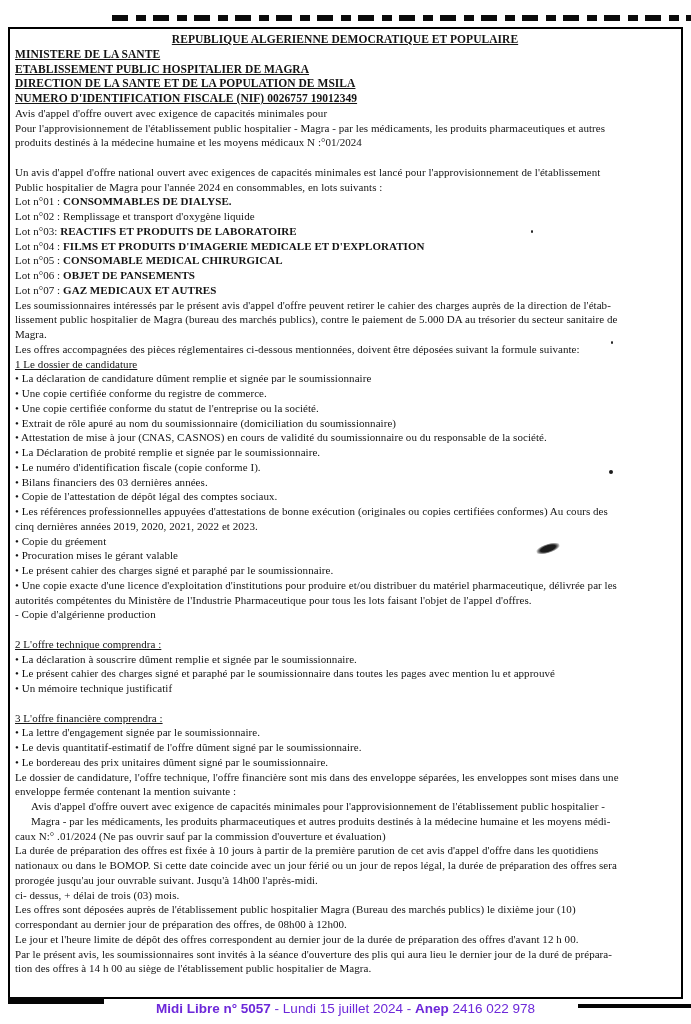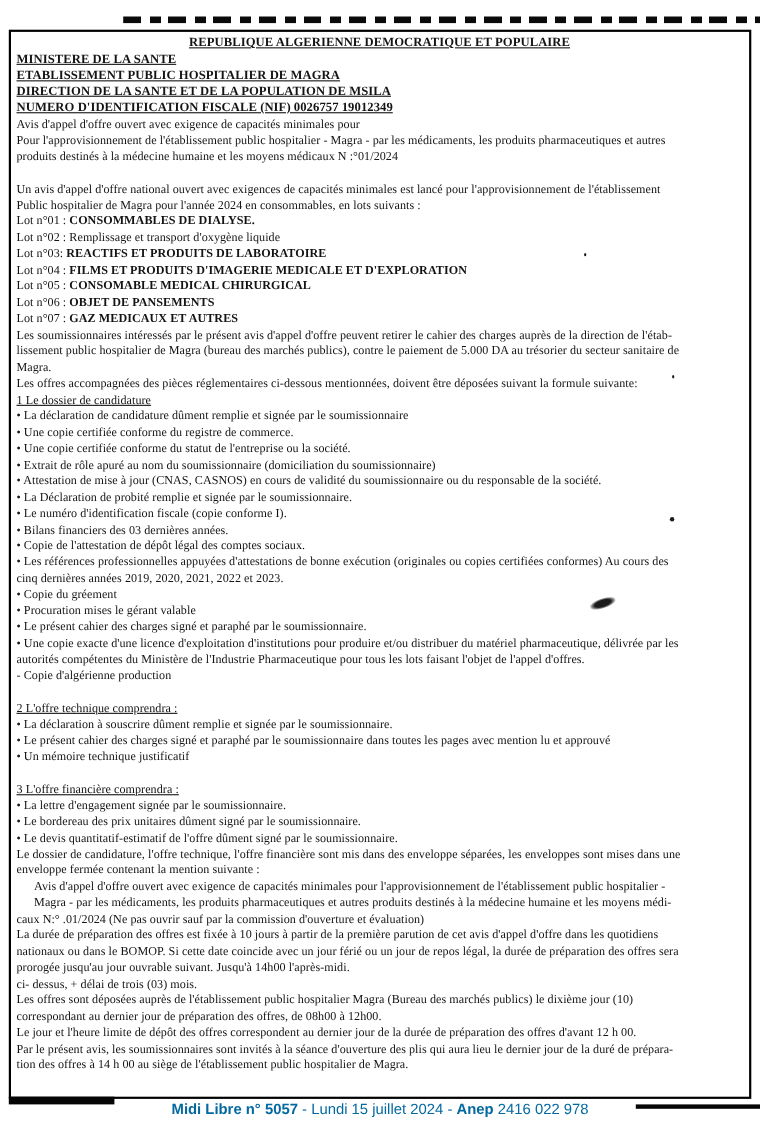--- a/index.html
+++ b/index.html
@@ -33,21 +33,21 @@
   .line.hl { font-weight: bold; text-decoration: underline; font-size: 11.5px; }
   .line.sec { text-decoration: underline; }
   .line.c   { text-align: left; }
   .line.ind { padding-left: 16px; }
   .bold { font-weight: bold; }
   .footer {
     position: absolute; left: 0; right: 0; top: 1001px;
     text-align: center;
     font-family: "Liberation Sans", sans-serif;
     font-size: 13.5px;
-    color: #0369a1;
+    color: #6d28d9;
   }
   .smudge {
     position: absolute; left: 536px; top: 544px; width: 24px; height: 9px;
     background: radial-gradient(ellipse at center, #1c1c1c 0 45%, rgba(30,30,30,.55) 60%, transparent 75%);
     transform: rotate(-18deg);
   }
   .dot { position: absolute; background: #1b1b1b; border-radius: 50%; }
   .dot.d1 { left: 609px; top: 470px; width: 4px; height: 4px; }
   .dot.d2 { left: 611px; top: 341px; width: 2px; height: 3px; }
   .dot.d3 { left: 531px; top: 230px; width: 2px; height: 3px; }
@@ -102,22 +102,22 @@
       <div class="line b">autorités compétentes du Ministère de l'Industrie Pharmaceutique pour tous les lots faisant l'objet de l'appel d'offres.</div>
       <div class="line b">- Copie d'algérienne production</div>
       <div class="line blank">&nbsp;</div>
       <div class="line sec">2 L'offre technique comprendra :</div>
       <div class="line b">• La déclaration à souscrire dûment remplie et signée par le soumissionnaire.</div>
       <div class="line b">• Le présent cahier des charges signé et paraphé par le soumissionnaire dans toutes les pages avec mention lu et approuvé</div>
       <div class="line b">• Un mémoire technique justificatif</div>
       <div class="line blank">&nbsp;</div>
       <div class="line sec">3 L'offre financière comprendra :</div>
       <div class="line b">• La lettre d'engagement signée par le soumissionnaire.</div>
+      <div class="line b">• Le devis quantitatif-estimatif de l'offre dûment signé par le soumissionnaire.</div>
       <div class="line b">• Le bordereau des prix unitaires dûment signé par le soumissionnaire.</div>
-      <div class="line b">• Le devis quantitatif-estimatif de l'offre dûment signé par le soumissionnaire.</div>
       <div class="line b">Le dossier de candidature, l'offre technique, l'offre financière sont mis dans des enveloppe séparées, les enveloppes sont mises dans une</div>
       <div class="line b">enveloppe fermée contenant la mention suivante :</div>
       <div class="line ind">Avis d'appel d'offre ouvert avec exigence de capacités minimales pour l'approvisionnement de l'établissement public hospitalier -</div>
       <div class="line ind">Magra - par les médicaments, les produits pharmaceutiques et autres produits destinés à la médecine humaine et les moyens médi-</div>
       <div class="line c">caux N:° .01/2024 (Ne pas ouvrir sauf par la commission d'ouverture et évaluation)</div>
       <div class="line b">La durée de préparation des offres est fixée à 10 jours à partir de la première parution de cet avis d'appel d'offre dans les quotidiens</div>
       <div class="line b">nationaux ou dans le BOMOP. Si cette date coincide avec un jour férié ou un jour de repos légal, la durée de préparation des offres sera</div>
       <div class="line b">prorogée jusqu'au jour ouvrable suivant. Jusqu'à 14h00 l'après-midi.</div>
       <div class="line b">ci- dessus, + délai de trois (03) mois.</div>
       <div class="line b">Les offres sont déposées auprès de l'établissement public hospitalier Magra (Bureau des marchés publics) le dixième jour (10)</div>

